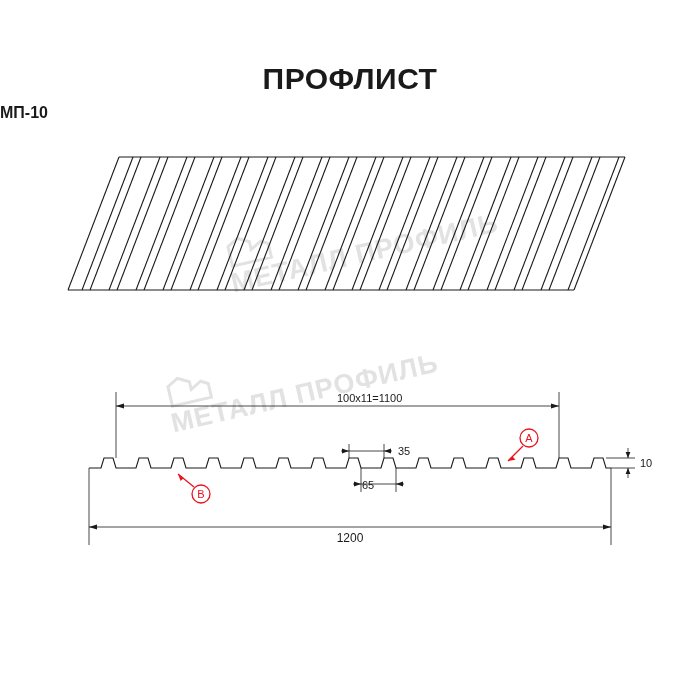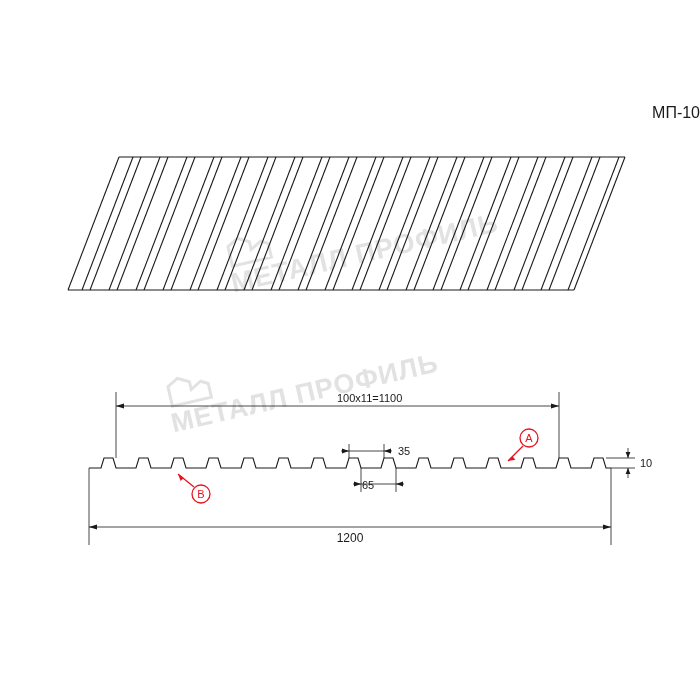--- a/index.html
+++ b/index.html
@@ -29,23 +29,23 @@
     font-size: 30px;
     font-weight: bold;
     letter-spacing: 0.5px;
     color: #1a1a1a;
   }
   .subtitle {
     position: absolute;
     top: 104px;
     left: 0;
     width: 700px;
-    text-align: right;
+    text-align: left;
     font-size: 16px;
-    font-weight: normal;
+    font-weight: bold;
     color: #1a1a1a;
   }
   .footnote {
     position: absolute;
     top: 618px;
     left: 0;
     width: 700px;
     text-align: center;
     font-size: 14px;
     font-weight: bold;
@@ -79,20 +79,21 @@
     transform: rotate(-13deg);
   }
   .wm-logo1 { left: 226px; top: 232px; }
   .wm-logo2 { left: 166px; top: 372px; }
 </style>
 </head>
 <body>
 
 <div class="page">
 
+  <div class="title">ПРОФЛИСТ</div>
   <div class="subtitle">МП-10</div>
 
   <div class="wm-logo wm-logo1">
     <svg viewBox="0 0 46 34" width="46" height="34">
       <path d="M3 30 L3 10 L14 4 L25 10 L25 18 L36 12 L43 16 L43 30 Z" fill="none" stroke="#e2e2e2" stroke-width="3"></path>
     </svg>
   </div>
   <div class="wm wm1">МЕТАЛЛ ПРОФИЛЬ</div>
 
   <div class="wm-logo wm-logo2">

